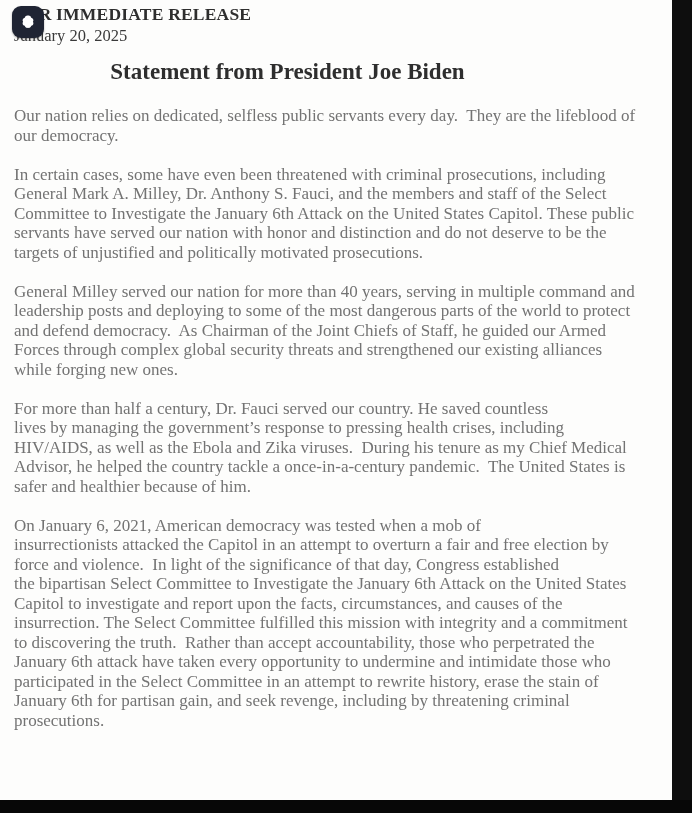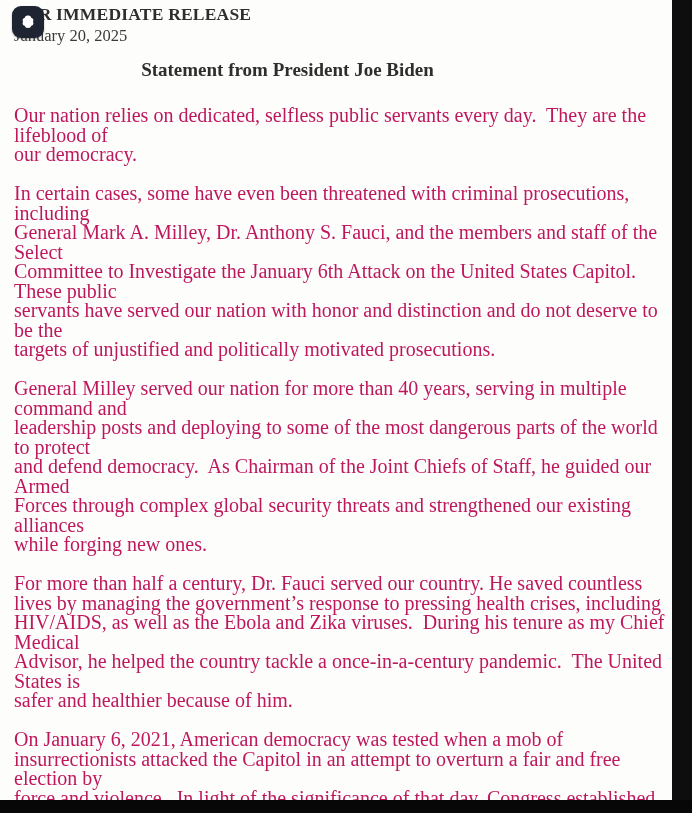--- a/index.html
+++ b/index.html
@@ -27,32 +27,32 @@
   }
   .release-date {
     font-size: 16.5px;
     color: #3a3a3a;
   }
   .title {
     position: absolute; top: 59px; left: 0;
     width: 575px;
     text-align: center;
     font-weight: bold;
-    font-size: 19px;
+    font-size: 23px;
     color: #2e2e2e;
   }
   .body-text {
     position: absolute; top: 106px; left: 14px;
     width: 660px;
   }
   .body-text p {
     margin: 0 0 19.5px 0;
-    font-size: 20px;
+    font-size: 17px;
     line-height: 19.5px;
-    color: #be185d;
+    color: #737373;
     white-space: pre-wrap;
   }
   .badge {
     position: absolute; top: 6px; left: 12px;
     width: 32px; height: 32px;
     border-radius: 9px;
     background: var(--badge-bg, #1f2433);
     display: flex; align-items: center; justify-content: center;
     z-index: 5;
     box-shadow: 0 1px 2px rgba(0,0,0,0.35);

